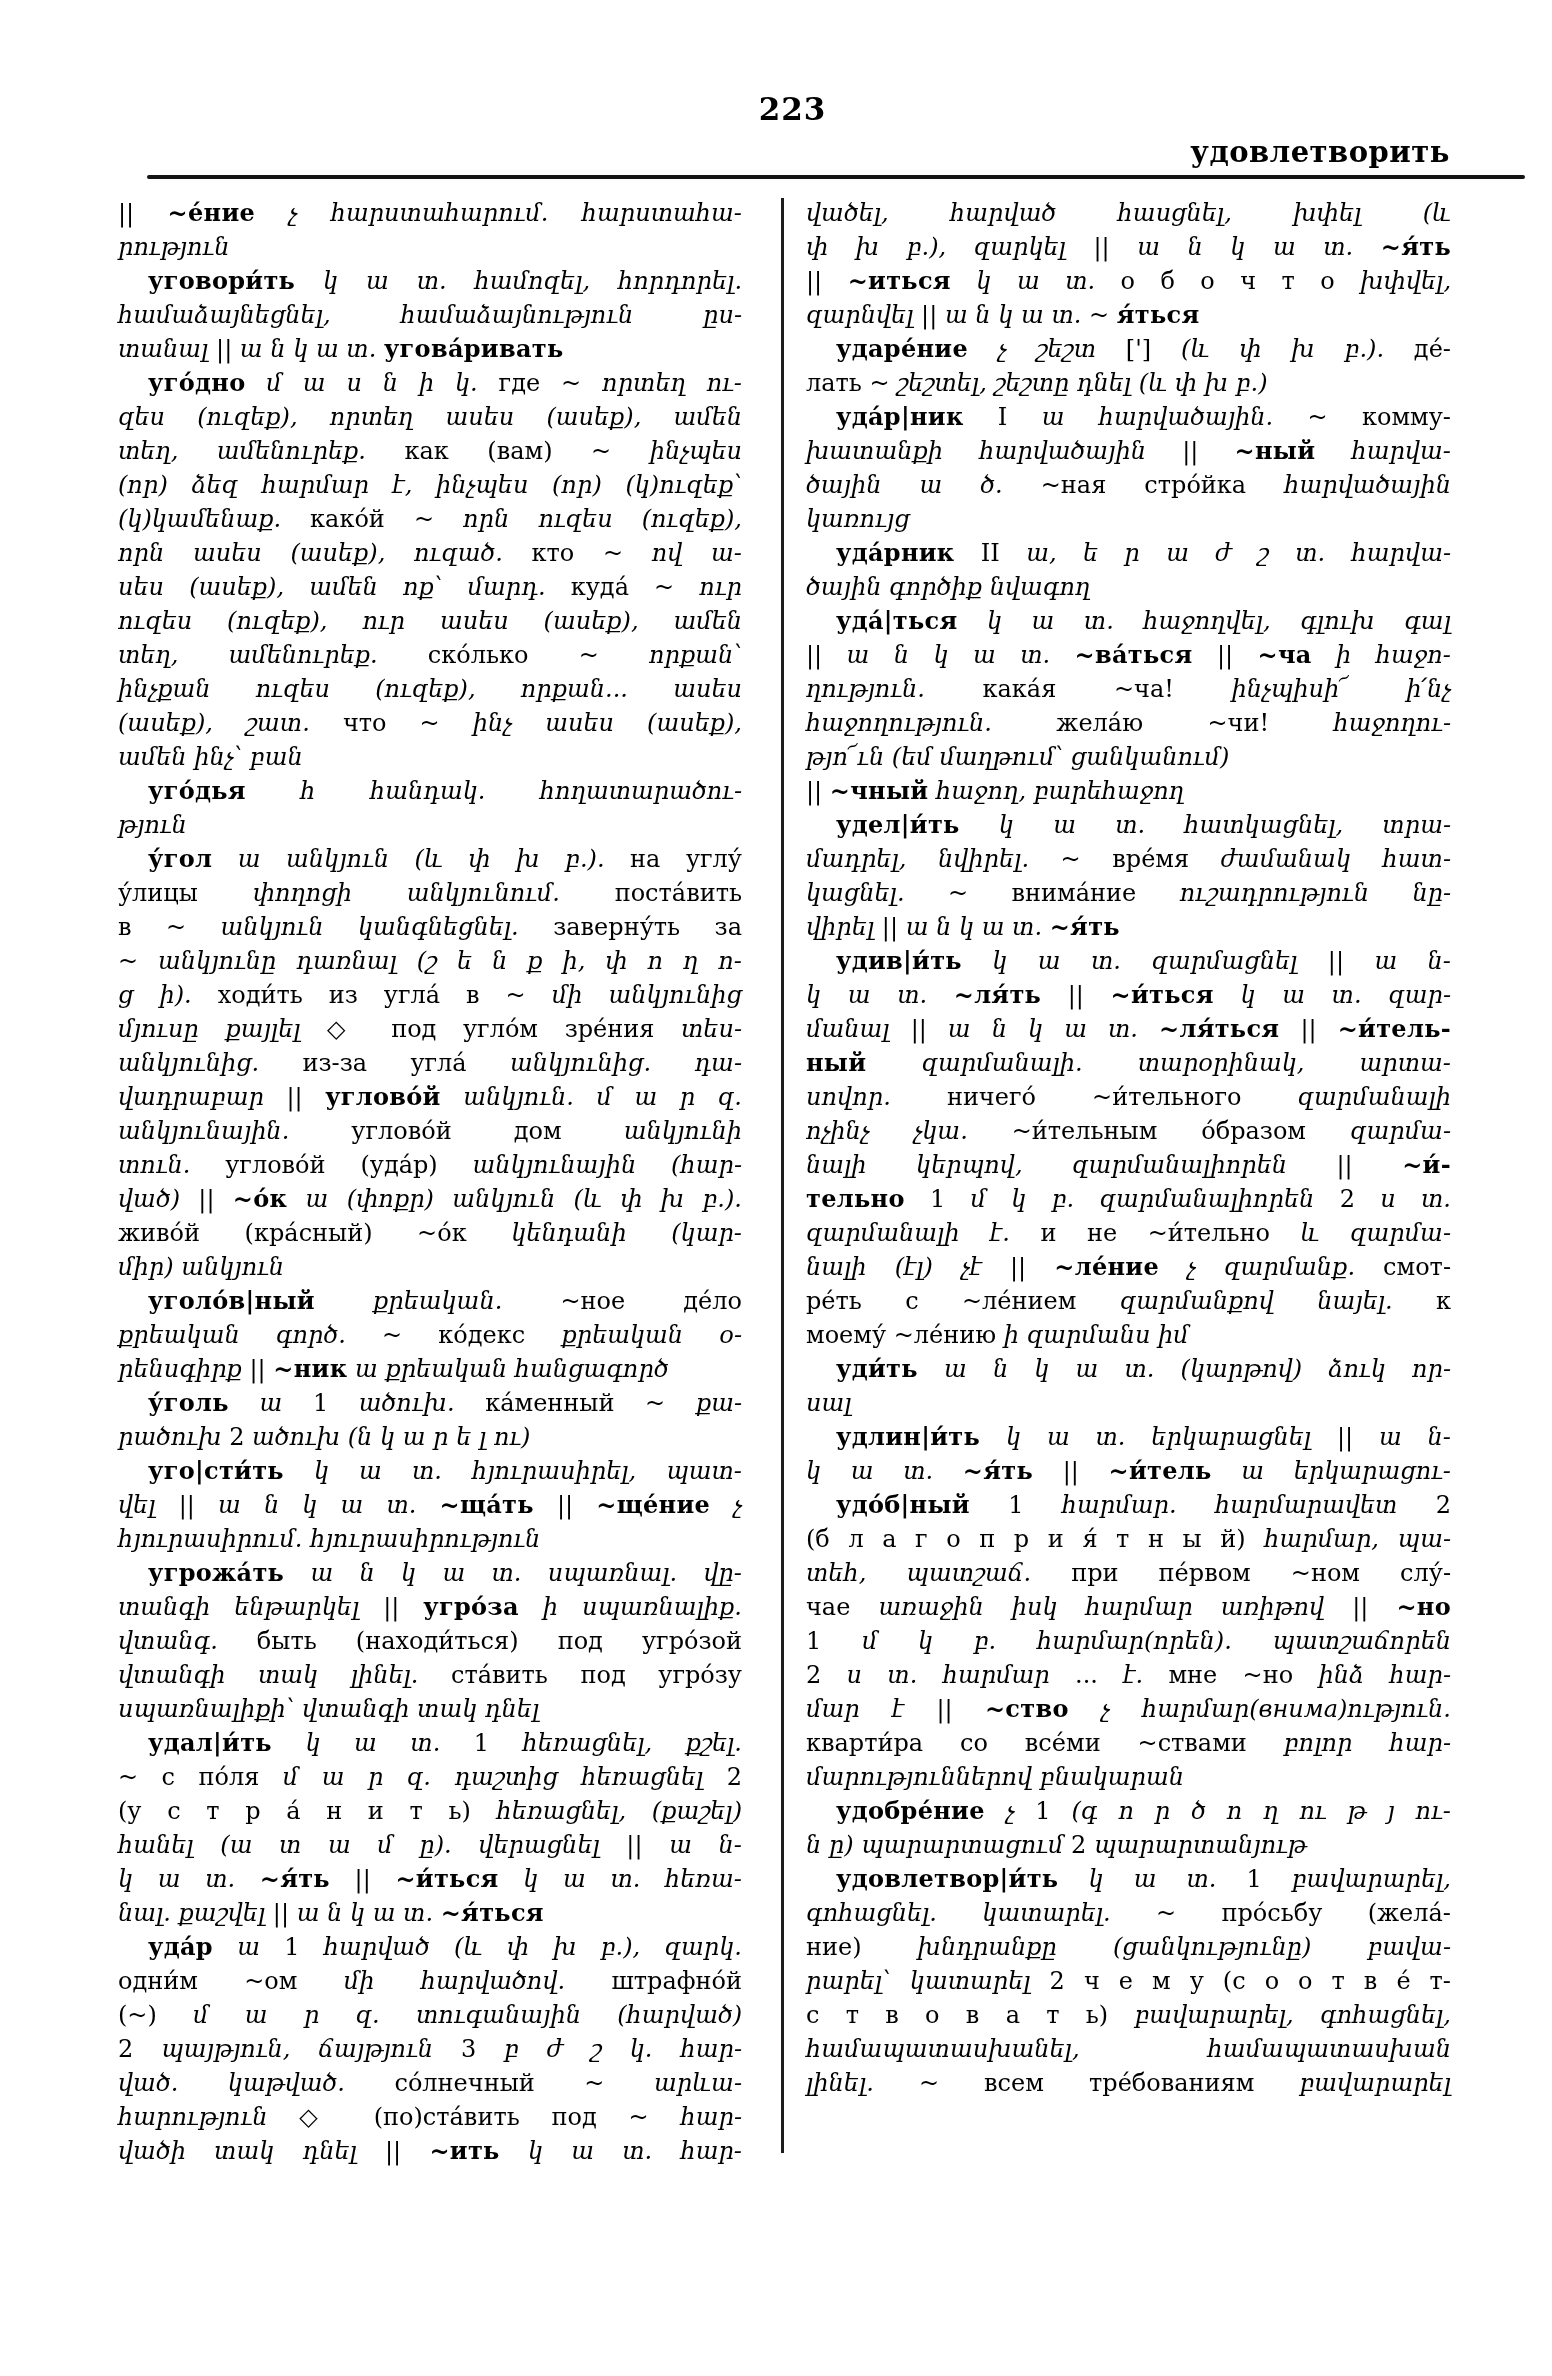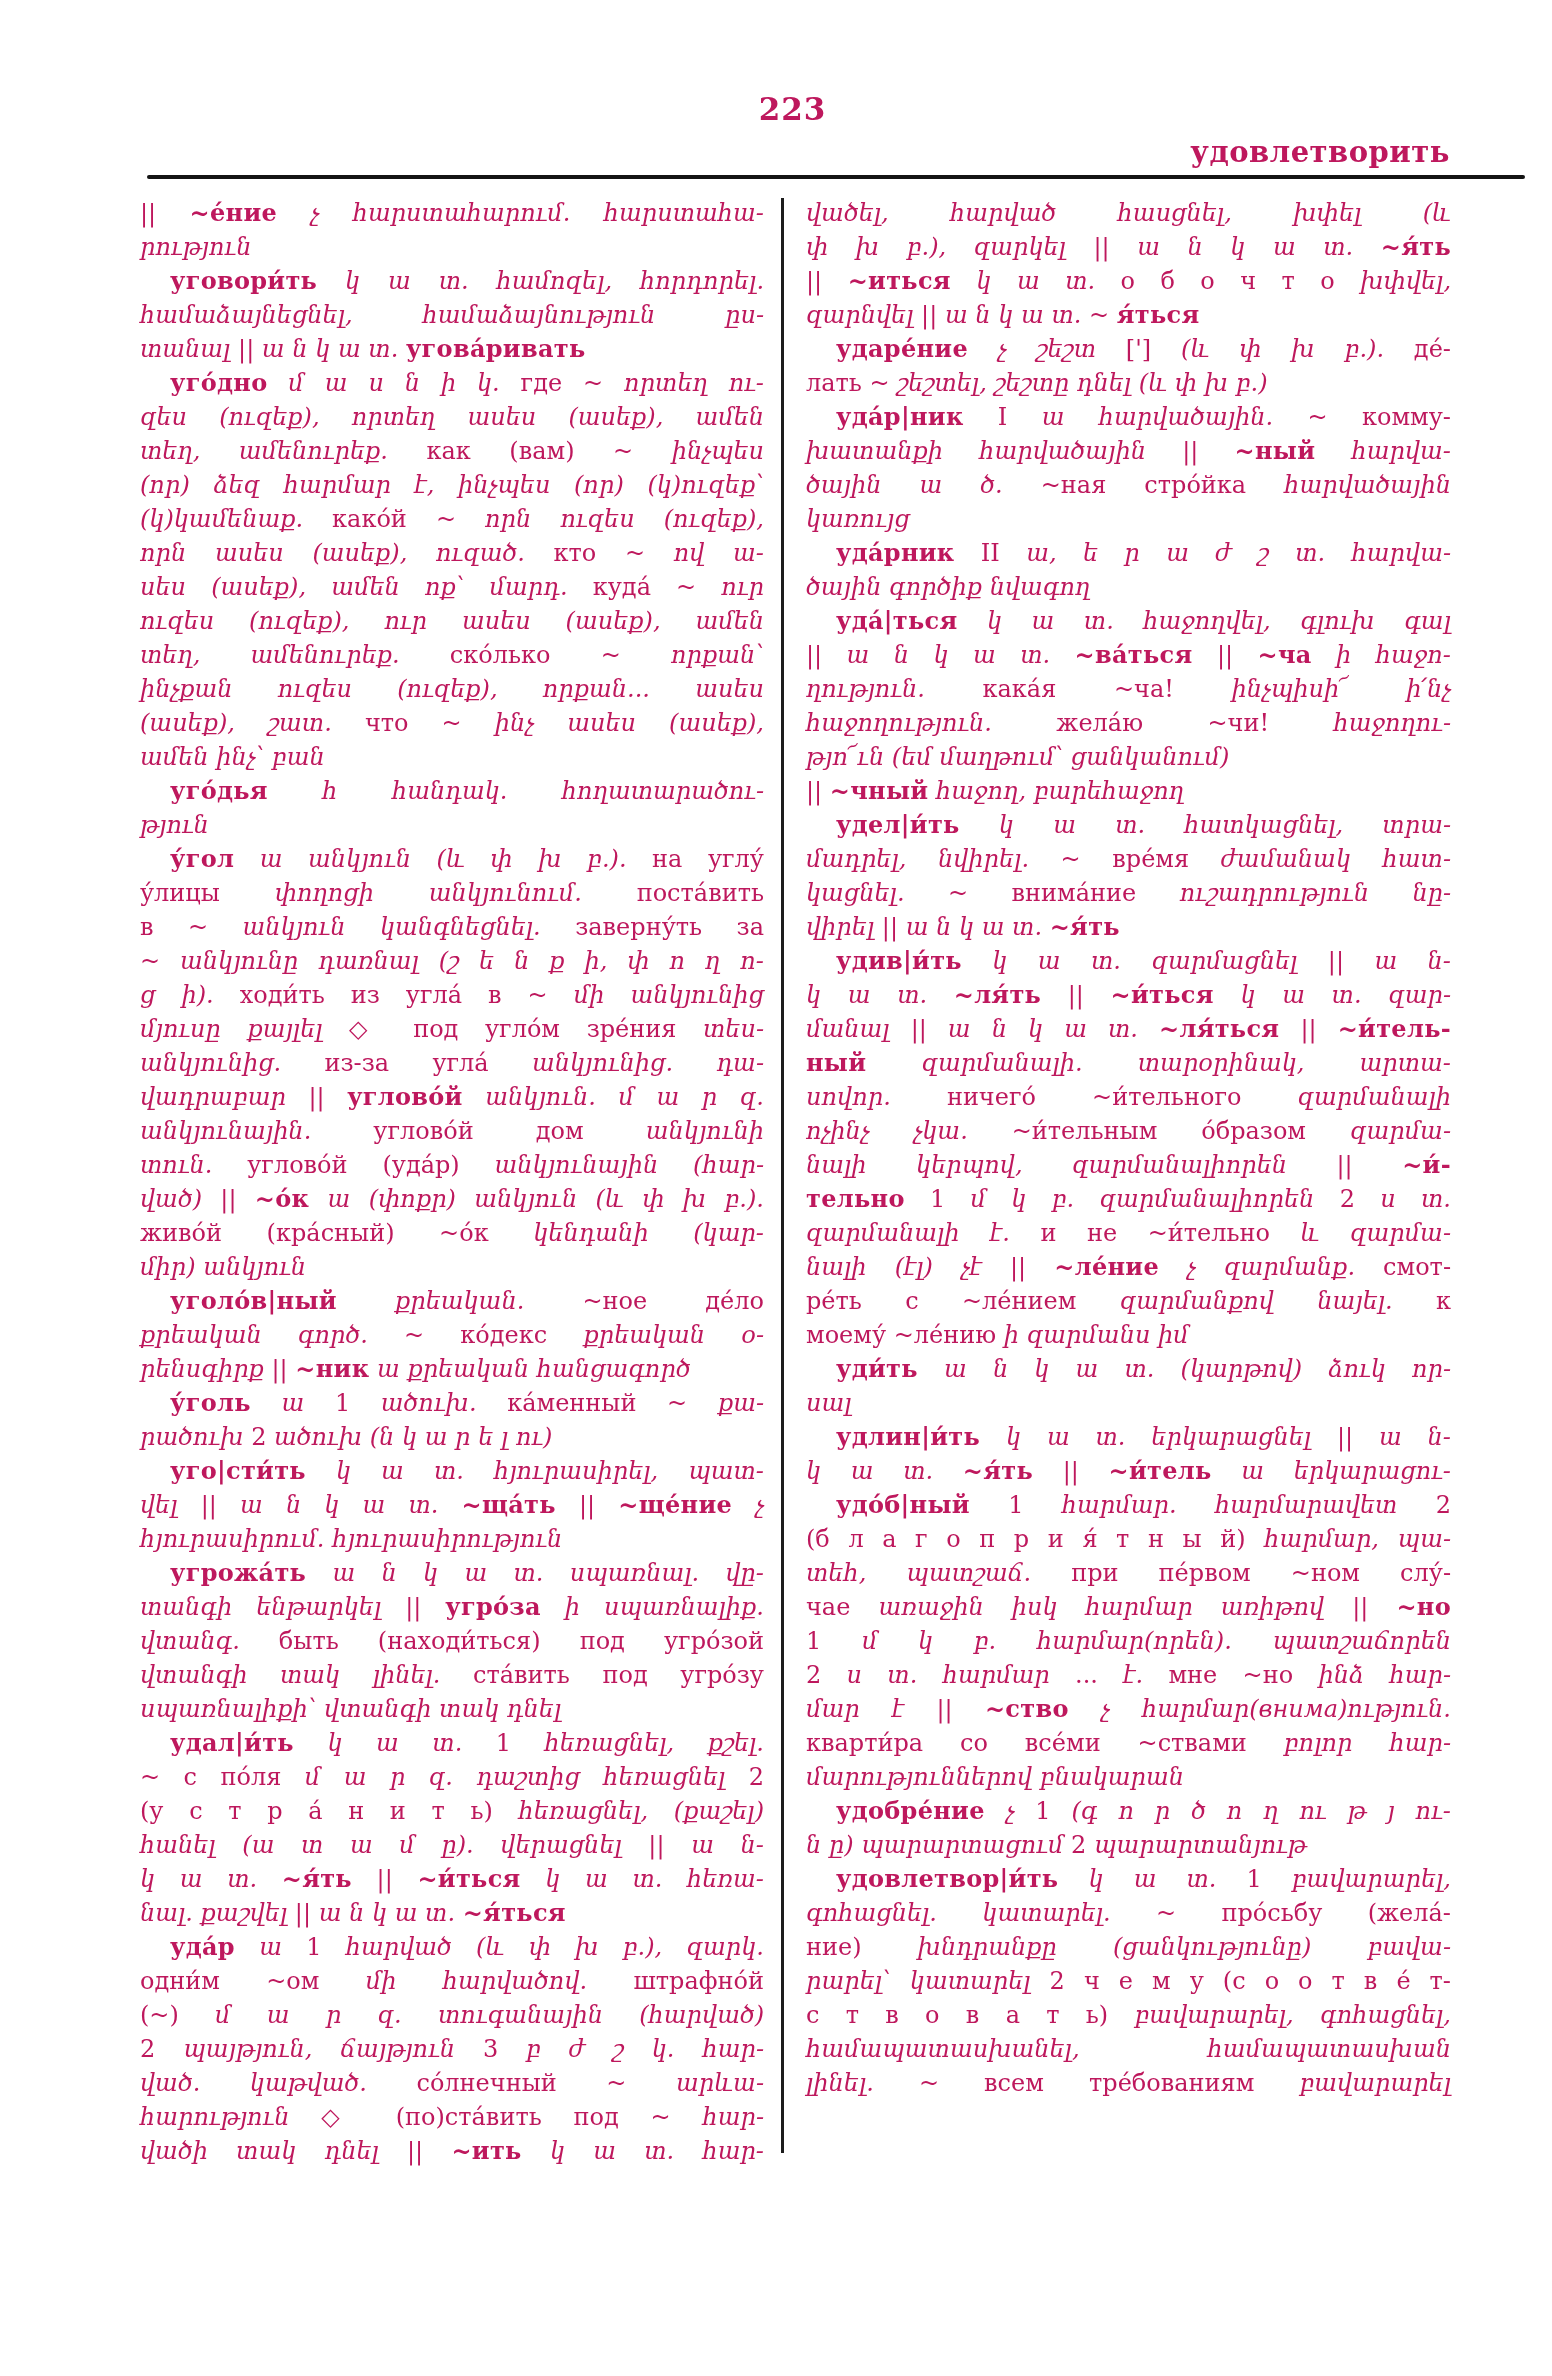--- a/index.html
+++ b/index.html
@@ -1,21 +1,21 @@
 <!DOCTYPE html>
 <html><head>
 <meta charset="utf-8">
 <style>
   html,body{margin:0;padding:0;background:#e8e8e4;}
   .page{
     position:relative;
     width:1552px;height:2376px;
     background:#ffffff;
     font-family:"DejaVu Serif", serif;
-    color:#be185d;
+    color:#000000;
     overflow:hidden;
   }
   .pagehead{
     position:absolute;top:91px;left:134px;width:1317px;
     text-align:center;font-size:31px;font-weight:bold;letter-spacing:1px;
   }
   .guideword{
     position:absolute;top:97px;right:102px;
     font-size:29px;font-weight:bold;letter-spacing:0.5px;margin-top:38px;
   }
@@ -24,21 +24,21 @@
     background:#141414;border-radius:2px;
   }
   .coldivider{
     position:absolute;left:781px;top:198px;height:1955px;width:3px;
     background:#1c1c1c;
   }
   .col{
     position:absolute;top:196px;
     font-size:24px;line-height:34px;
   }
-  .col-left{left:140px;width:624px;}
+  .col-left{left:118px;width:624px;}
   .col-right{left:806px;width:645px;}
   .dline{
     text-align:justify;
     text-align-last:justify;
     height:34px;
   }
   .dline.end{text-align-last:left;}
   .dline.ind{padding-left:30px;}
   .dline b{font-weight:bold;letter-spacing:0.3px;}
   .dline i{font-style:italic;}

